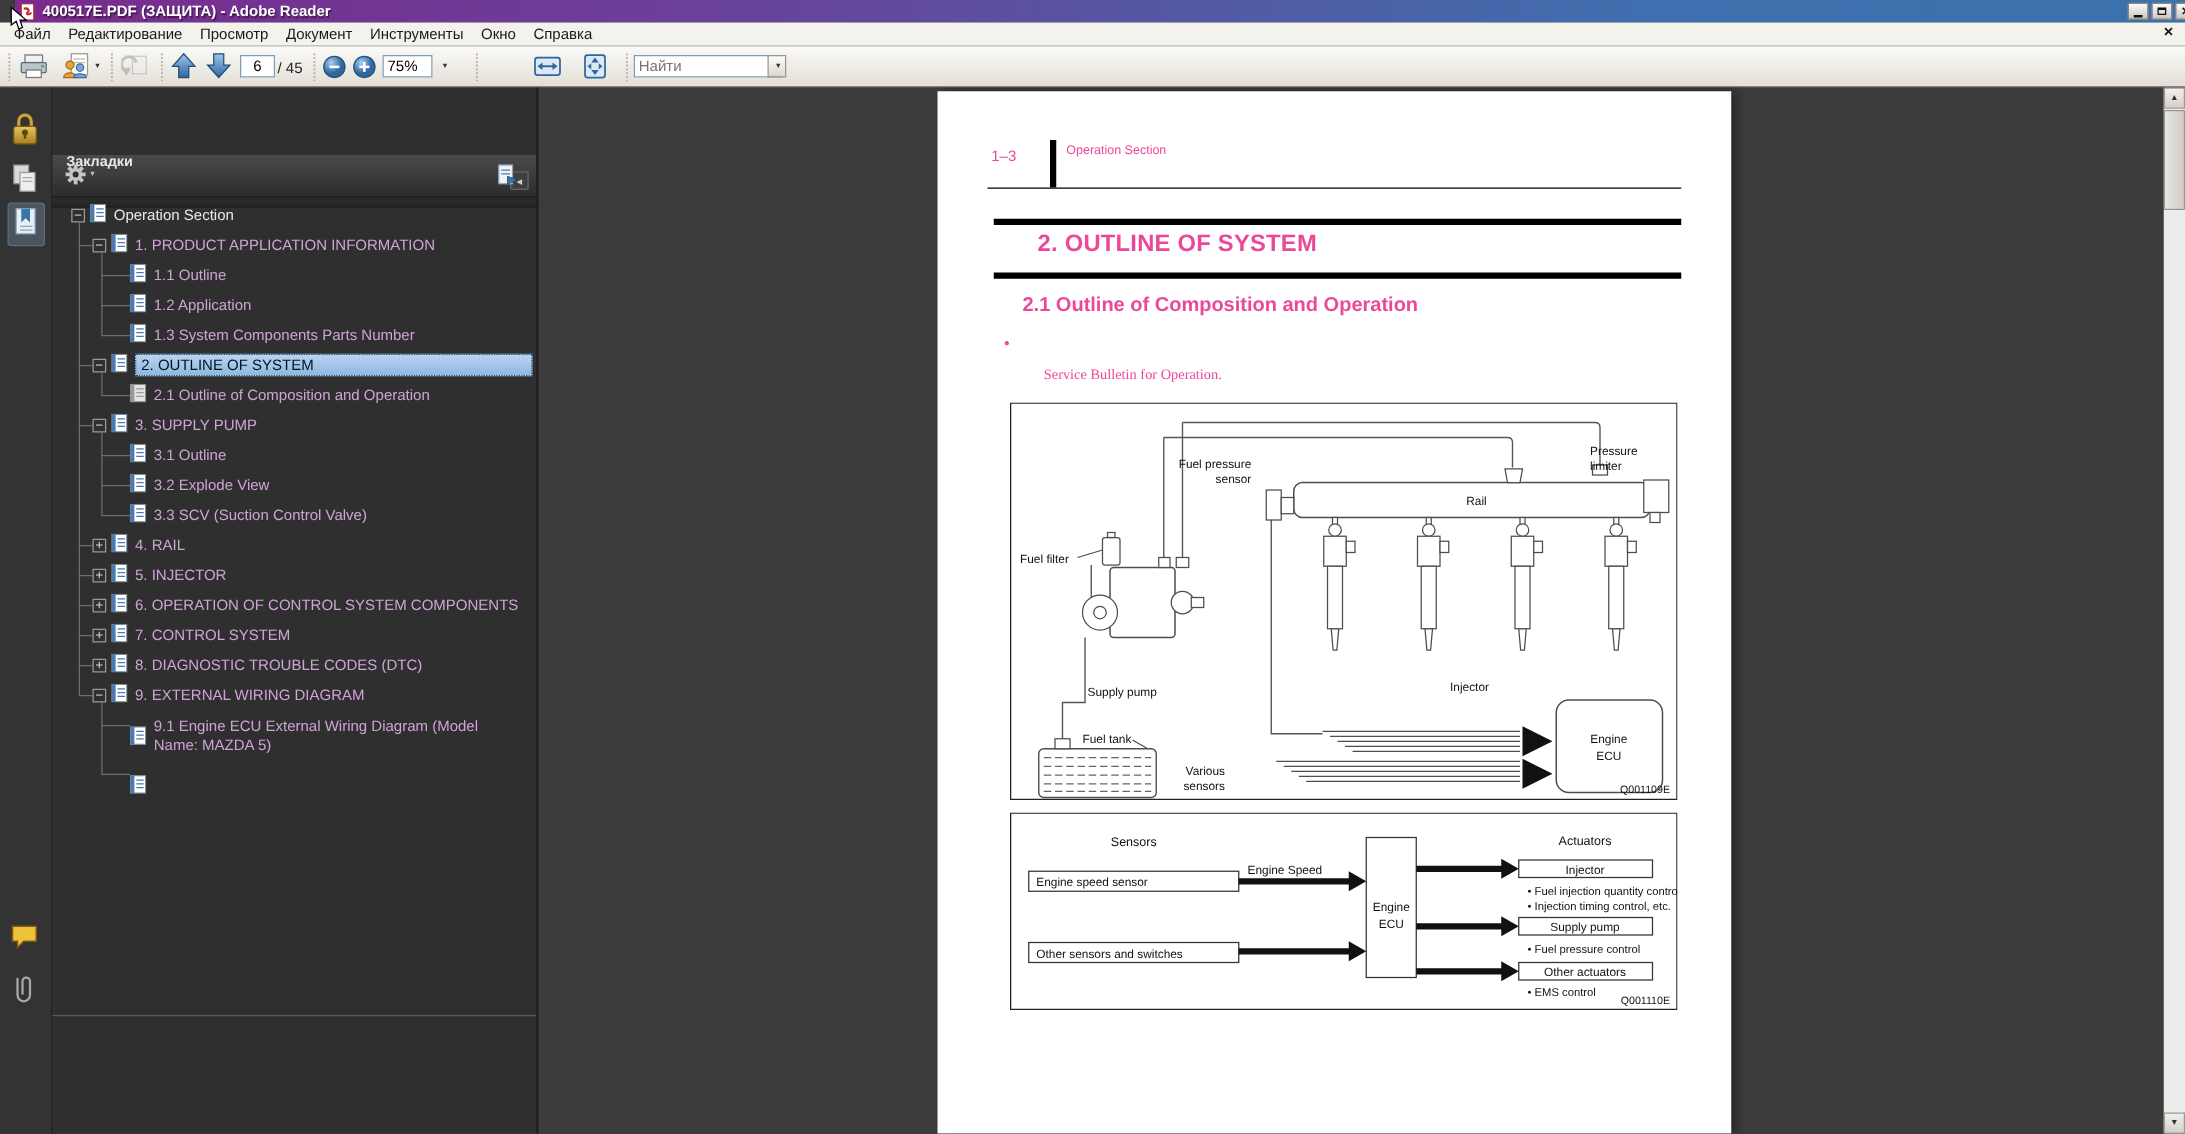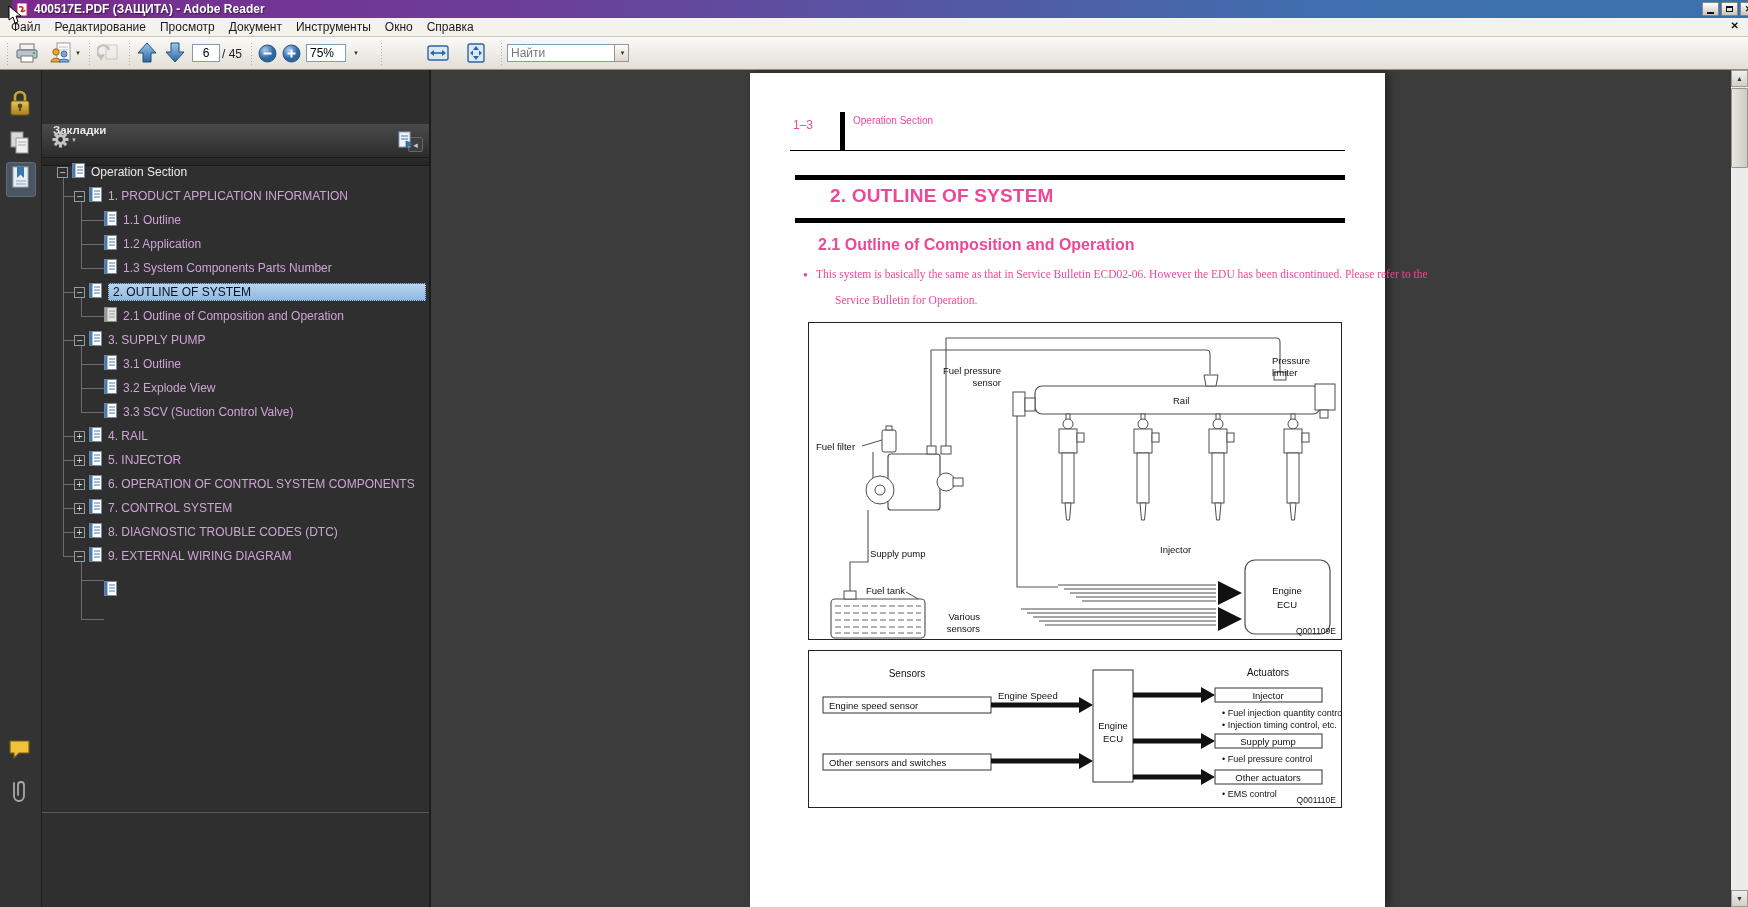--- a/index.html
+++ b/index.html
@@ -548,39 +548,48 @@
       <span class="lbl">9. EXTERNAL WIRING DIAGRAM</span>
     </div>
     <div class="bm-row d2 wrap2">
       <span class="pgic"><svg width="13" height="15">
             <rect x="0.5" y="0.5" width="12" height="14" fill="#fff" stroke="#7a8a9a"></rect>
             <rect x="0.5" y="0.5" width="3" height="14" fill="#4a7ab0"></rect>
             <line x1="5" y1="4" x2="11" y2="4" stroke="#4a7ab0"></line>
             <line x1="5" y1="7" x2="11" y2="7" stroke="#4a7ab0"></line>
             <line x1="5" y1="10" x2="11" y2="10" stroke="#4a7ab0"></line>
           </svg></span>
+      <span class="lbl">9.1 Engine ECU External Wiring Diagram (Model Name: MAZDA 5)</span>
+    </div>
+    <div class="bm-row d2 wrap2">
+      <span class="pgic"><svg width="13" height="15">
+            <rect x="0.5" y="0.5" width="12" height="14" fill="#fff" stroke="#7a8a9a"></rect>
+            <rect x="0.5" y="0.5" width="3" height="14" fill="#4a7ab0"></rect>
+            <line x1="5" y1="4" x2="11" y2="4" stroke="#4a7ab0"></line>
+            <line x1="5" y1="7" x2="11" y2="7" stroke="#4a7ab0"></line>
+            <line x1="5" y1="10" x2="11" y2="10" stroke="#4a7ab0"></line>
+          </svg></span>
     </div>
   </div>
   <div id="panel-bottom-line"></div>
 </div>
 
 <div id="splitter" class="abs"></div>
 
 <div id="docarea" class="abs">
   <div id="pdf-page">
     <span class="t" id="hdr-pagenum">1–3</span>
     <span class="t" id="hdr-vbar"></span>
     <span class="t" id="hdr-section">Operation Section</span>
     <span class="t" id="hdr-rule"></span>
     <span class="t" id="bar1"></span>
     <span class="t" id="chapter">2.  OUTLINE OF SYSTEM</span>
     <span class="t" id="bar2"></span>
     <span class="t" id="section">2.1  Outline of Composition and Operation</span>
     <span class="t" id="body-b">●</span>
-    <span class="t bodyline" id="body-l1">This system is basically the same as that in Service Bulletin ECD02-06. However the EDU has been discontinued. Please refer to the</span>
     <span class="t bodyline" id="body-l2">Service Bulletin for Operation.</span>
 
     <svg id="fig1" width="534" height="318" viewBox="0 0 534 318">
       <rect x="0.5" y="0.5" width="533" height="317" fill="#fff" stroke="#222"></rect>
       <g stroke="#555" fill="none" stroke-width="1.1">
         <path d="M138,16 H468 Q472,16 472,20 V56"></path>
         <path d="M123,28 H398 Q402,28 402,32 V52"></path>
         <path d="M138,16 V126"></path>
         <path d="M123,28 V126"></path>
         <path d="M209,94 V265 H250"></path>

